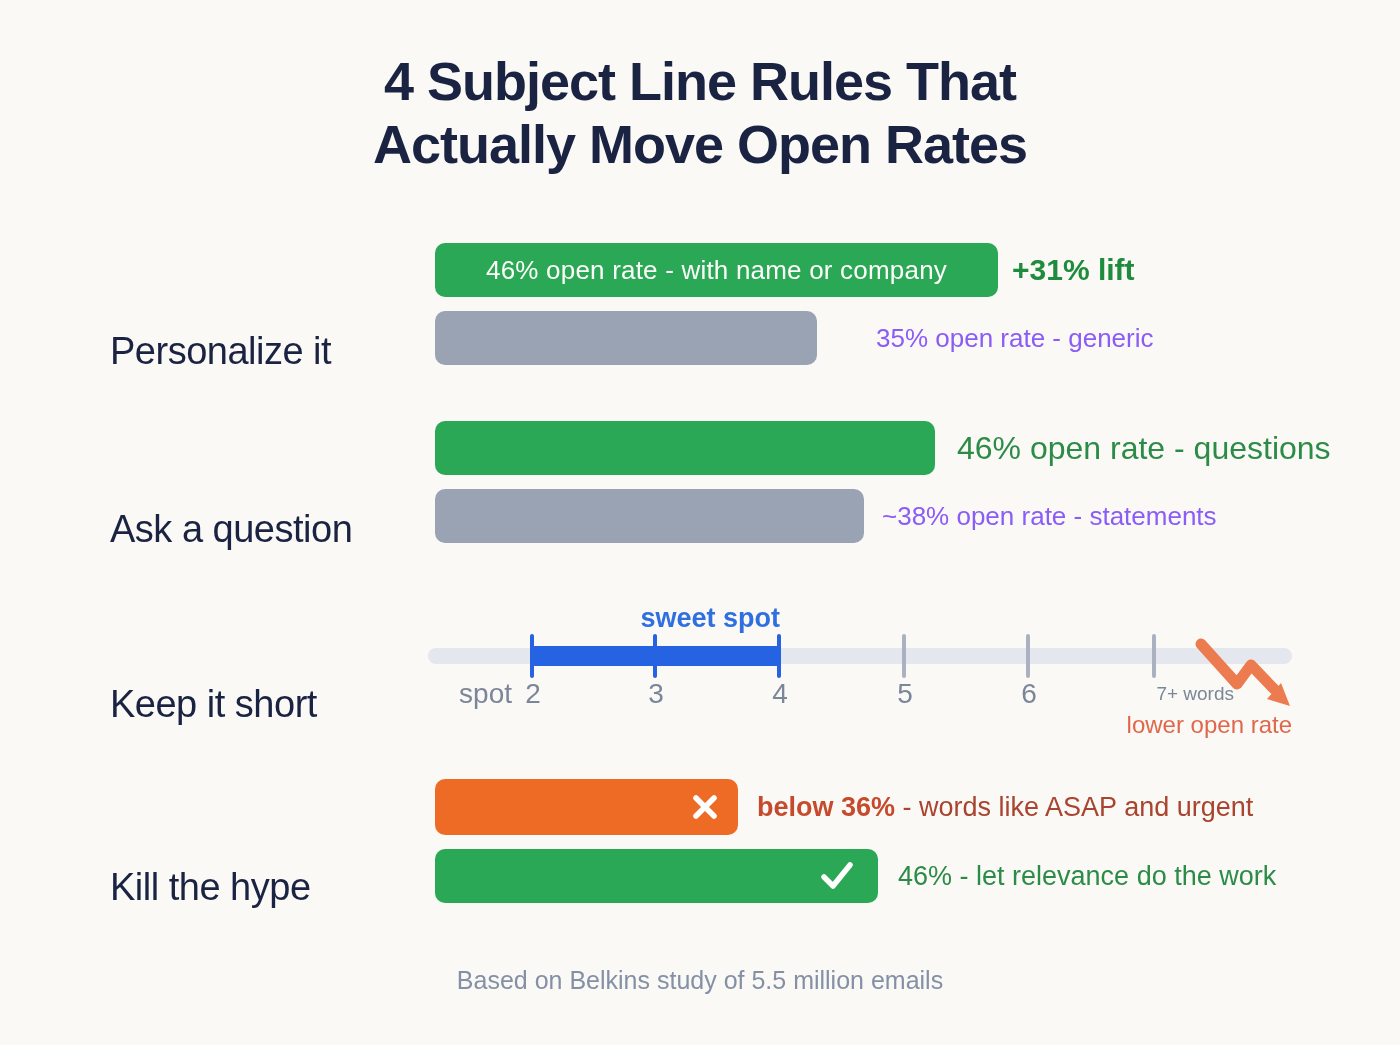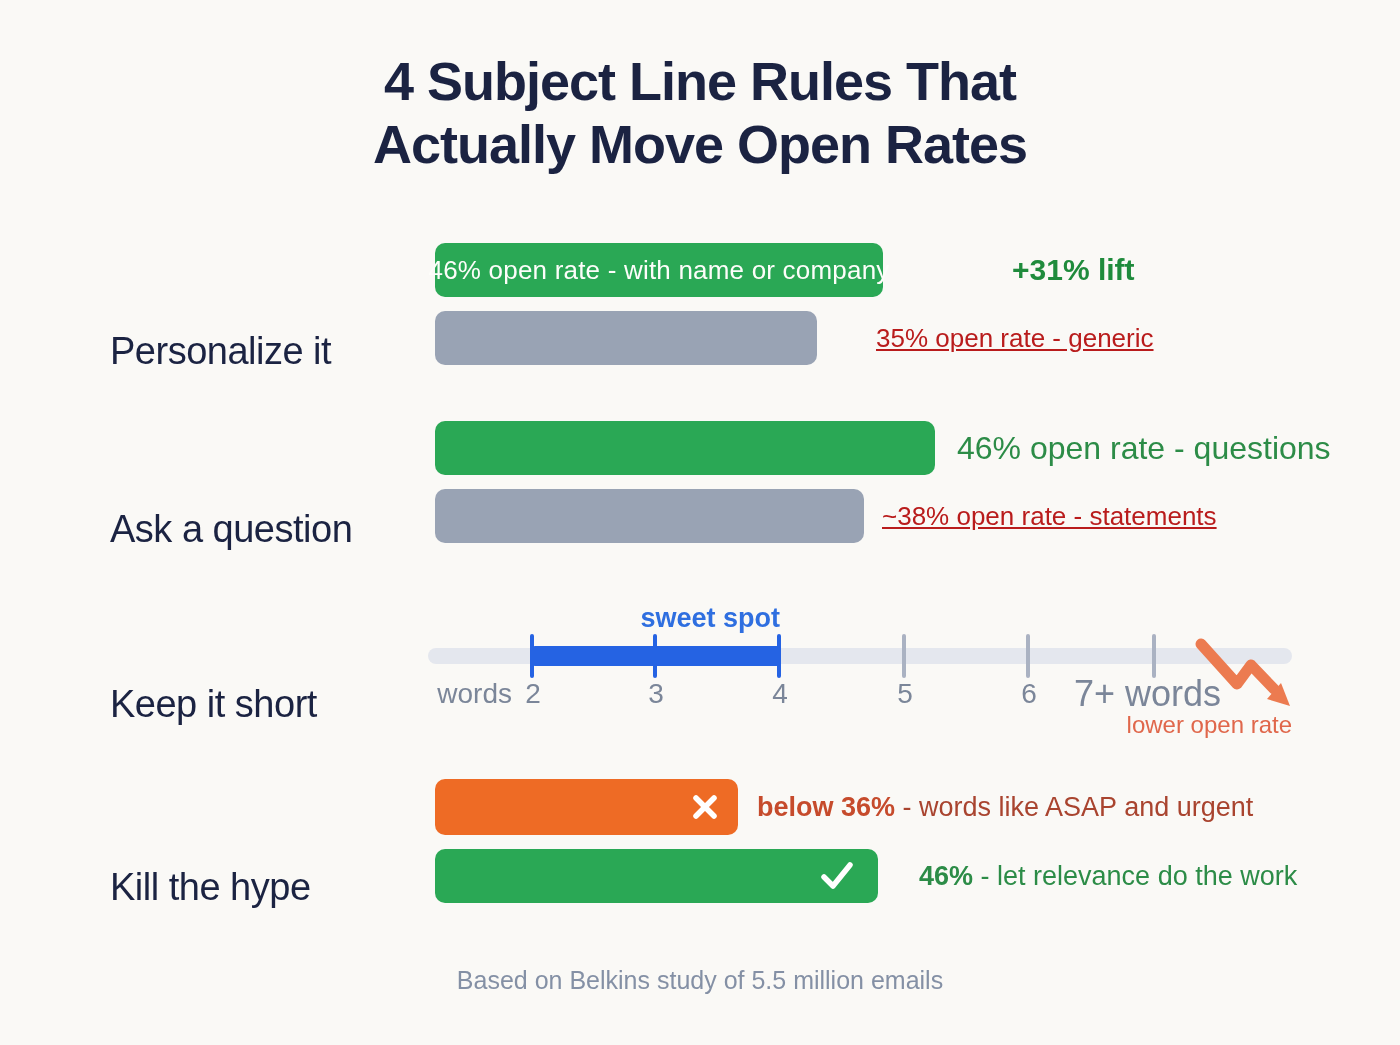--- a/index.html
+++ b/index.html
@@ -25,25 +25,25 @@
   }
   .bar.green{background:#2aa855;}
   .bar.gray{background:#99a3b4;}
   .bar.orange{background:#ee6b25;}
   .bar-inner-text{
     color:#fdfdfa;font-size:26px;font-weight:500;letter-spacing:.2px;white-space:nowrap;
   }
   .note{position:absolute;white-space:nowrap;}
   .lift-note{font-size:30px;font-weight:800;color:#1f8b3c;}
   .green-note{font-size:32px;font-weight:500;color:#2c8c47;}
-  .gray-note{font-size:26px;font-weight:400;color:#b91c1c;text-decoration:underline;}
+  .gray-note{font-size:26px;font-weight:400;color:#8b5cf6;}
   .bad-note{font-size:27px;color:#a9442f;}
   .bad-note b{color:#c64b2c;font-weight:700;}
   .good-note{font-size:27px;color:#2c8c47;}
-  .good-note b{font-weight:700;margin-left:21px;}
+  .good-note b{font-weight:400;}
   
   .scale-track{
     position:absolute;left:428px;top:648px;width:864px;height:16px;
     background:#e4e7ee;border-radius:9px;
   }
   .scale-sweet{
     position:absolute;left:532px;top:646px;width:248px;height:20px;
     background:#2563e3;border-radius:3px;
   }
   .tick{position:absolute;top:634px;width:4px;height:44px;border-radius:2px;}
@@ -56,41 +56,41 @@
   .sweet-label{
     position:absolute;left:532px;top:601px;width:248px;height:34px;line-height:34px;
     text-align:right;font-size:27px;font-weight:800;color:#2f6fe0;
   }
   .axis-prefix{
     position:absolute;left:400px;top:676px;width:112px;height:36px;line-height:36px;
     text-align:right;font-size:28px;color:#7b8699;
   }
   .axis-last{
     position:absolute;left:1074px;top:676px;width:160px;height:36px;line-height:36px;
-    text-align:left;font-size:36px;color:#7b8699;
+    text-align:right;font-size:19px;color:#7b8699;
   }
   .arrow-label{
     position:absolute;left:1052px;top:710px;width:240px;height:30px;line-height:30px;
     text-align:right;font-size:24px;color:#e0674b;
   }
   .mark-icon{position:absolute;top:50%;transform:translateY(-50%);right:16px;}
   .footer{
     position:absolute;left:0;top:966px;width:1400px;text-align:center;
     font-size:25px;color:#8490a5;
   }
 </style>
 </head>
 <body>
 
 <div class="canvas">
 
   <h1 class="title"><span>4 Subject Line Rules That</span><br><span>Actually Move Open Rates</span></h1>
 
   <div class="rule-label" style="top:280px">Personalize it</div>
-  <div class="bar green" style="left:435px;top:243px;width:448px;height:54px">
+  <div class="bar green" style="left:435px;top:243px;width:563px;height:54px">
     <span class="bar-inner-text">46% open rate - with name or company</span>
   </div>
   <div class="note lift-note" style="left:1012px;top:243px;height:54px;line-height:54px">+31% lift</div>
   <div class="bar gray" style="left:435px;top:311px;width:382px;height:54px"></div>
   <div class="note gray-note" style="left:876px;top:311px;height:54px;line-height:54px">35% open rate - generic</div>
 
   <div class="rule-label" style="top:458px">Ask a question</div>
   <div class="bar green" style="left:435px;top:421px;width:500px;height:54px"></div>
   <div class="note green-note" style="left:957px;top:421px;height:54px;line-height:54px">46% open rate - questions</div>
   <div class="bar gray" style="left:435px;top:489px;width:429px;height:54px"></div>
@@ -99,21 +99,21 @@
   <div class="rule-label" style="top:633px">Keep it short</div>
   <div class="sweet-label">sweet spot</div>
   <div class="scale-track"></div>
   <div class="scale-sweet"></div>
   <div class="tick blue" style="left:530px"></div>
   <div class="tick blue" style="left:653px"></div>
   <div class="tick blue" style="left:777px"></div>
   <div class="tick gray" style="left:902px"></div>
   <div class="tick gray" style="left:1026px"></div>
   <div class="tick gray" style="left:1152px"></div>
-  <div class="axis-prefix">words</div>
+  <div class="axis-prefix">spot</div>
   <div class="scale-num" style="left:503px">2</div>
   <div class="scale-num" style="left:626px">3</div>
   <div class="scale-num" style="left:750px">4</div>
   <div class="scale-num" style="left:875px">5</div>
   <div class="scale-num" style="left:999px">6</div>
   <div class="axis-last">7+ words</div>
   <svg class="abs" style="left:1192px;top:636px" width="110" height="82" viewBox="0 0 110 82">
     <polyline points="9,8 45,48 59,29 82,53" fill="none" stroke="#ec7b50" stroke-width="11" stroke-linecap="round" stroke-linejoin="round"></polyline>
     <polygon points="98,70 75,63 89,47" fill="#ec7b50"></polygon>
   </svg>

